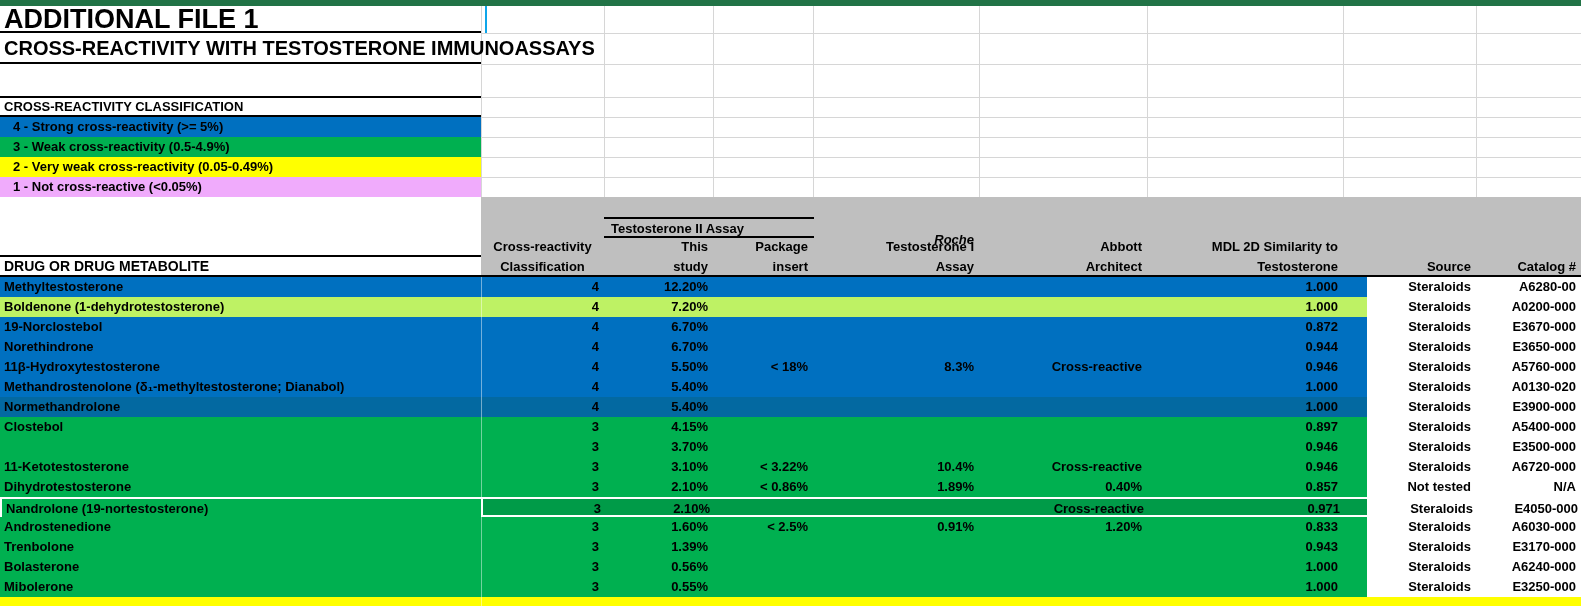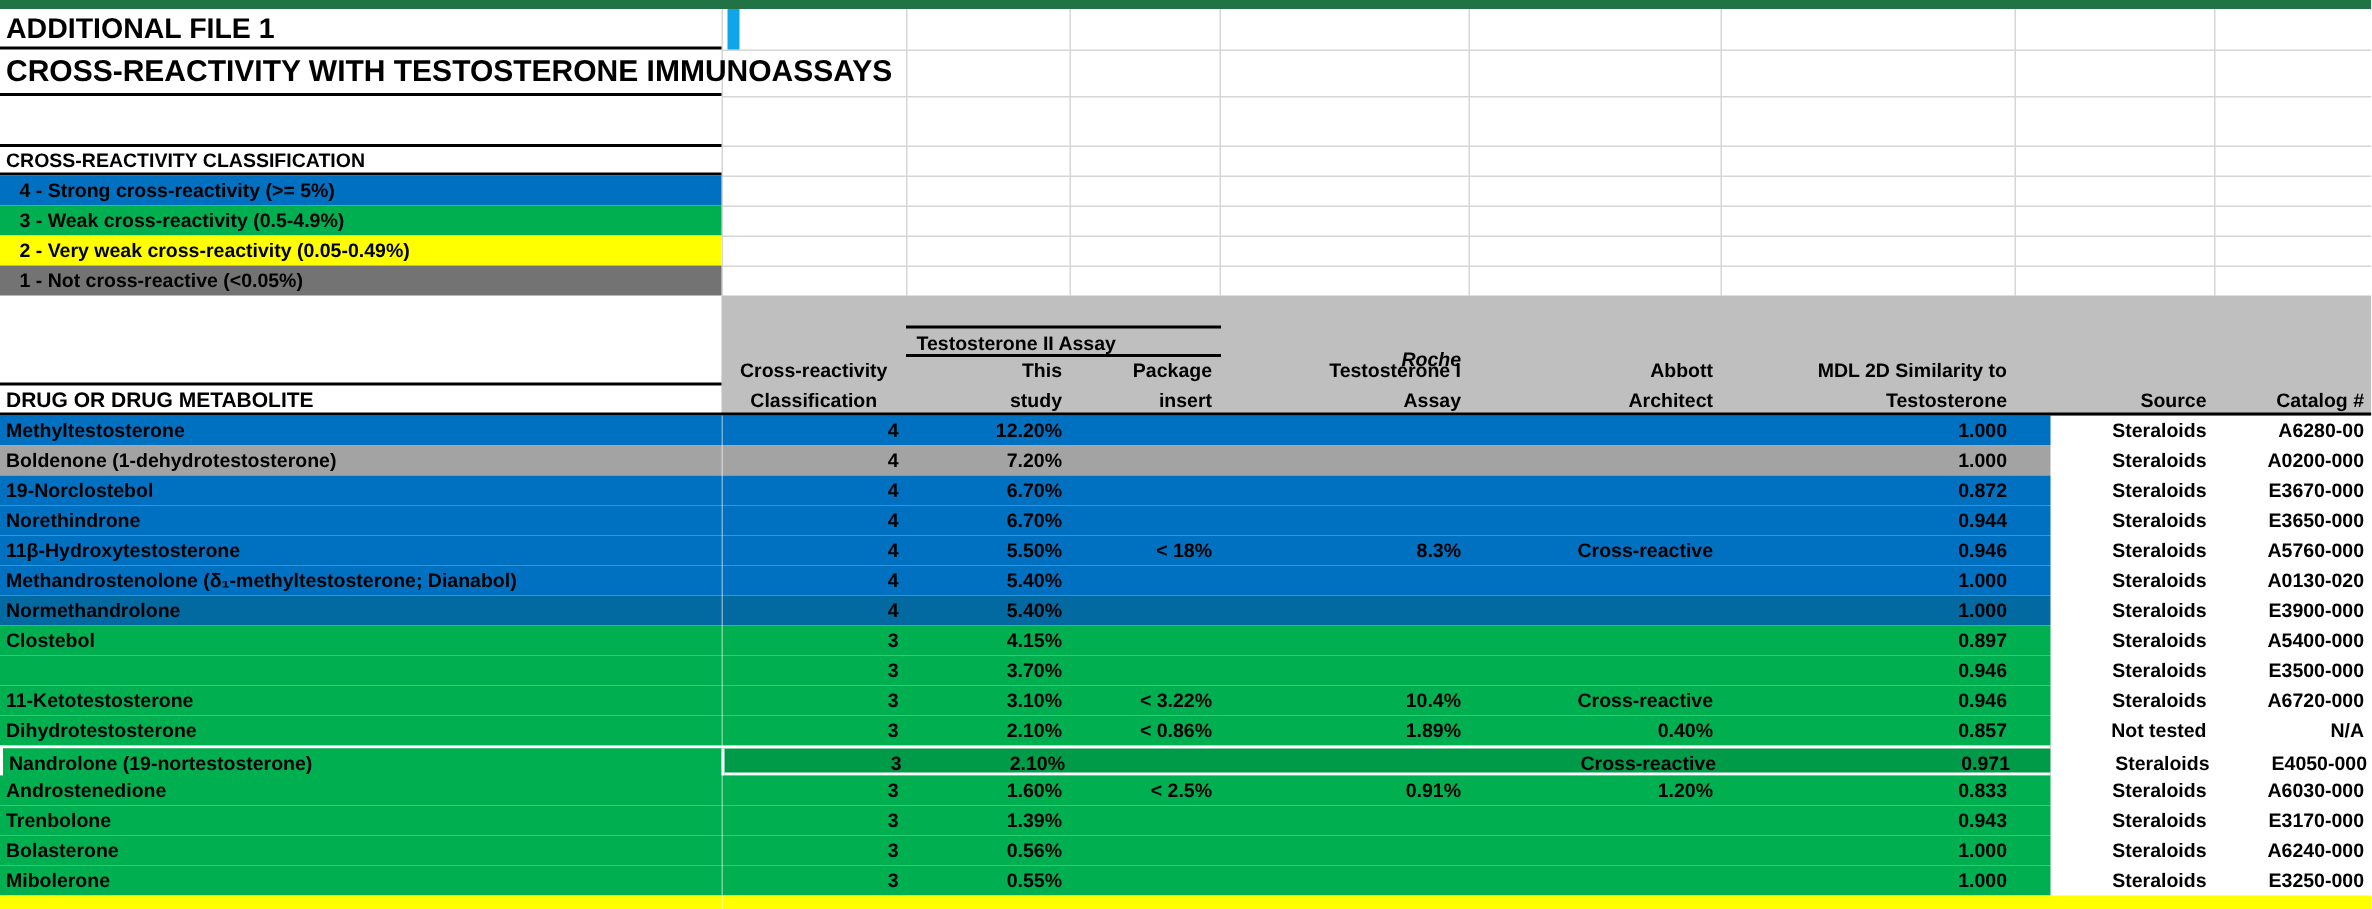--- a/index.html
+++ b/index.html
@@ -19,22 +19,22 @@
         white-space:nowrap;box-sizing:border-box;}
   .cell-left{text-align:left;padding-left:4px;}
   .cell-right{text-align:right;padding-right:5px;}
   .cell-center{text-align:center;}
   .hline{position:absolute;background:#d6d6d6;height:1px;}
   .vline{position:absolute;background:#d6d6d6;width:1px;}
   .blackline{position:absolute;background:#000;}
   .data-row{position:absolute;left:0;width:1367px;height:20px;box-sizing:border-box;}
   .row-selected{border-top:2px solid #fff;border-bottom:2px solid #fff;border-left:2px solid #fff;}
   .row-selected .col-a{border-right:2px solid #fff;box-sizing:border-box;}
-  #title1{top:6px;left:0;width:481px;height:27px;line-height:27px;font-size:19px;padding-left:4px;
-          border-right:8px solid #0ea5e9;white-space:nowrap;z-index:3;}
+  #title1{top:6px;left:0;width:481px;height:27px;line-height:27px;font-size:27px;padding-left:4px;
+          border-right:2px solid #0ea5e9;white-space:nowrap;z-index:3;}
   #title2{top:33px;left:0;width:481px;height:31px;line-height:31px;font-size:20px;padding-left:4px;
           white-space:nowrap;z-index:3;}
   .legend-item{position:absolute;left:0;width:481px;height:20px;line-height:20px;
                font-size:13px;padding-left:13px;box-sizing:border-box;white-space:nowrap;}
 </style>
 </head>
 <body>
 
 <div id="sheet">
 
@@ -64,21 +64,21 @@
   <div class="blackline" style="left:0;top:62px;width:481px;height:2px;z-index:2;"></div>
 
   <div class="blackline" style="left:0;top:96px;width:481px;height:2px;"></div>
   <div class="cell cell-left" style="left:0;top:97px;width:481px;font-size:13px;">CROSS-REACTIVITY CLASSIFICATION</div>
   <div class="blackline" style="left:0;top:115px;width:481px;height:2px;"></div>
 
   <div id="legend-host">
       <div class="legend-item" style="top: 117px; background: rgb(0, 112, 192);">4 - Strong cross-reactivity (&gt;= 5%)</div>
       <div class="legend-item" style="top: 137px; background: rgb(0, 176, 80);">3 - Weak cross-reactivity (0.5-4.9%)</div>
       <div class="legend-item" style="top: 157px; background: rgb(255, 255, 0);">2 - Very weak cross-reactivity (0.05-0.49%)</div>
-      <div class="legend-item" style="top: 177px; background: #737373;">1 - Not cross-reactive (&lt;0.05%)</div>
+      <div class="legend-item" style="top: 177px; background: #f0abfc;">1 - Not cross-reactive (&lt;0.05%)</div>
     </div>
 
   <div class="abs" id="header-block" style="left: 481px; top: 197px; width: 1100px; height: 80px; background: rgb(191, 191, 191);"></div>
 
   <div class="blackline" style="left:604px;top:217px;width:210px;height:2px;z-index:2;"></div>
   <div class="cell cell-left" style="left:607px;top:219px;width:210px;z-index:2;">Testosterone II Assay</div>
   <div class="blackline" style="left:604px;top:236px;width:210px;height:2px;z-index:2;"></div>
 
   <div class="cell cell-center col-b" style="top:237px;">Cross-reactivity</div>
   <div class="cell cell-center col-b" style="top:257px;">Classification</div>
@@ -111,21 +111,21 @@
         <div class="cell col-a cell-left">Methyltestosterone</div>
         <div class="cell col-b cell-right">4</div>
         <div class="cell col-c cell-right">12.20%</div>
         <div class="cell col-d cell-right"></div>
         <div class="cell col-e cell-right"></div>
         <div class="cell col-f cell-right"></div>
         <div class="cell col-g cell-right">1.000</div>
         <div class="cell col-h cell-right">Steraloids</div>
         <div class="cell col-i cell-right">A6280-00</div>
       </div>
-      <div class="data-row" style="top: 297px; background: #a3a3a3;">
+      <div class="data-row" style="top: 297px; background: #bef264;">
         <div class="cell col-a cell-left">Boldenone (1-dehydrotestosterone)</div>
         <div class="cell col-b cell-right">4</div>
         <div class="cell col-c cell-right">7.20%</div>
         <div class="cell col-d cell-right"></div>
         <div class="cell col-e cell-right"></div>
         <div class="cell col-f cell-right"></div>
         <div class="cell col-g cell-right">1.000</div>
         <div class="cell col-h cell-right">Steraloids</div>
         <div class="cell col-i cell-right">A0200-000</div>
       </div>

